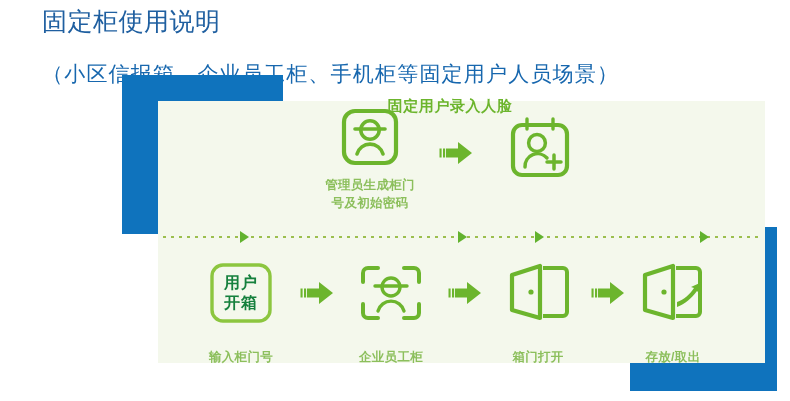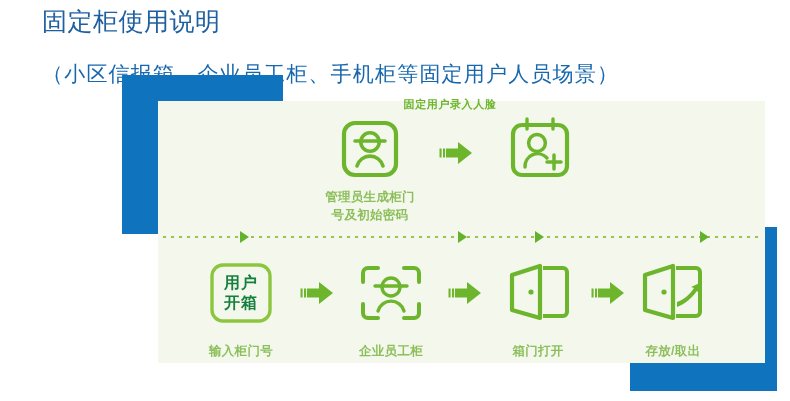--- a/index.html
+++ b/index.html
@@ -88,51 +88,51 @@
   .tri.t2 { left: 458px; }
   .tri.t3 { left: 535px; }
   .tri.t4 { left: 700px; }
 
   
   .top-heading {
     position: absolute;
     left: 330px; top: 97px;
     width: 240px;
     text-align: center;
-    font-size: 11px;
+    font-size: 15px;
     font-weight: bold;
     color: #6cb52d;
     letter-spacing: 0.6px;
   }
 
   .node { position: absolute; text-align: center; }
   .node .cap {
     font-size: 12.5px;
     line-height: 18px;
     color: #8cbf5c;
     font-weight: bold;
     letter-spacing: 0.3px;
     white-space: pre-line;
   }
 
   
-  #node-admin   { left: 300px; top: 114px; width: 140px; font-family: Liberation Serif, serif; }
+  #node-admin   { left: 300px; top: 102px; width: 140px; font-family: Liberation Serif, serif; }
   #node-enroll  { left: 460px; top: 115px; width: 160px; }
 
   
   #node-openbox { left: 185px; top: 258px; width: 112px; }
   #node-face    { left: 335px; top: 258px; width: 112px; }
   #node-door    { left: 483px; top: 258px; width: 110px; }
   #node-take    { left: 618px; top: 258px; width: 110px; }
 
   .icon-wrap { display: flex; justify-content: center; align-items: center; height: 70px; }
   .icon-wrap.sm { height: 68px; }
 
   .cap-top { margin-top: 4px; }
-  .cap-bot { margin-top: 14px; }
+  .cap-bot { margin-top: 20px; }
 
   
   .arrow {
     position: absolute;
     width: 38px; height: 26px;
   }
   #arr-top  { left: 438px; top: 140px; }
   #arr-b1   { left: 299px; top: 280px; }
   #arr-b2   { left: 447px; top: 280px; }
   #arr-b3   { left: 590px; top: 280px; }

